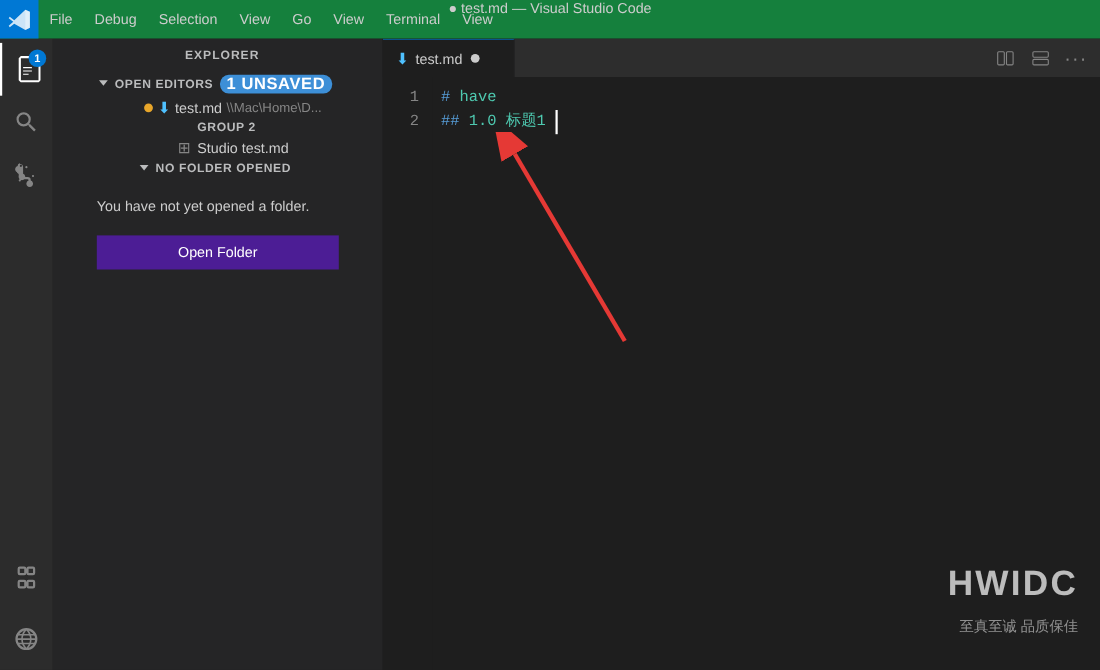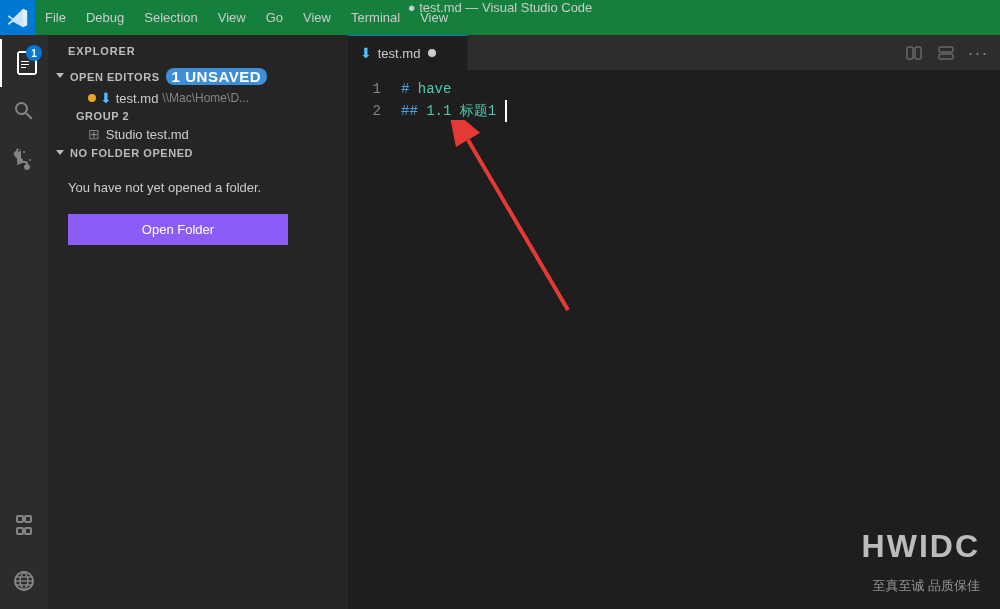--- a/index.html
+++ b/index.html
@@ -107,20 +107,21 @@
     }
 
     
     .sidebar {
       width: 300px;
       background: #252526;
       display: flex;
       flex-direction: column;
       flex-shrink: 0;
       overflow: hidden;
+      align-items: center;
     }
     .sidebar-header {
       padding: 10px 12px 8px 20px;
       color: #bbbcbd;
       font-size: 11px;
       font-weight: 700;
       letter-spacing: 0.08em;
       text-transform: uppercase;
     }
     .section-header {
@@ -198,21 +199,21 @@
     .no-folder-section {
       padding: 16px 20px;
     }
     .no-folder-section p {
       color: #cccccc;
       font-size: 13px;
       line-height: 1.5;
       margin-bottom: 16px;
     }
     .open-folder-btn {
-      background: #8b5cf6;
+      background: #4c1d95;
       color: white;
       border: none;
       padding: 8px 0;
       width: 220px;
       font-size: 13px;
       cursor: pointer;
       text-align: center;
       display: block;
     }
 
@@ -313,21 +314,21 @@
       border-right: 2px solid #ffffff;
       animation: blink 1s step-end infinite;
     }
     @keyframes blink {
       50% { border-color: transparent; }
     }
 
     
     .watermark {
       position: absolute;
-      bottom: 14px;
+      bottom: 30px;
       right: 20px;
       text-align: right;
     }
     .watermark-title {
       color: rgba(255,255,255,0.7);
       font-size: 32px;
       font-weight: 700;
       letter-spacing: 2px;
     }
     .watermark-subtitle {
@@ -461,21 +462,21 @@
         <div>1</div>
         <div>2</div>
       </div>
       <div class="code-content">
         <div class="code-line">
           <span class="md-hash">#</span>
           <span class="md-text"> have</span>
         </div>
         <div class="code-line">
           <span class="md-hash">##</span>
-          <span class="md-text"> 1.1 标题1</span><span class="cursor-line">&nbsp;</span>
+          <span class="md-text"> 1.0 标题1</span><span class="cursor-line">&nbsp;</span>
         </div>
       </div>
 
       <svg style="position:absolute; left:60px; top:50px; width:200px; height:200px; pointer-events:none;">
         <defs>
           <marker id="arrowhead" markerWidth="10" markerHeight="7" refX="0" refY="3.5" orient="auto">
             <polygon points="0 0, 10 3.5, 0 7" fill="#e53935"></polygon>
           </marker>
         </defs>
 

